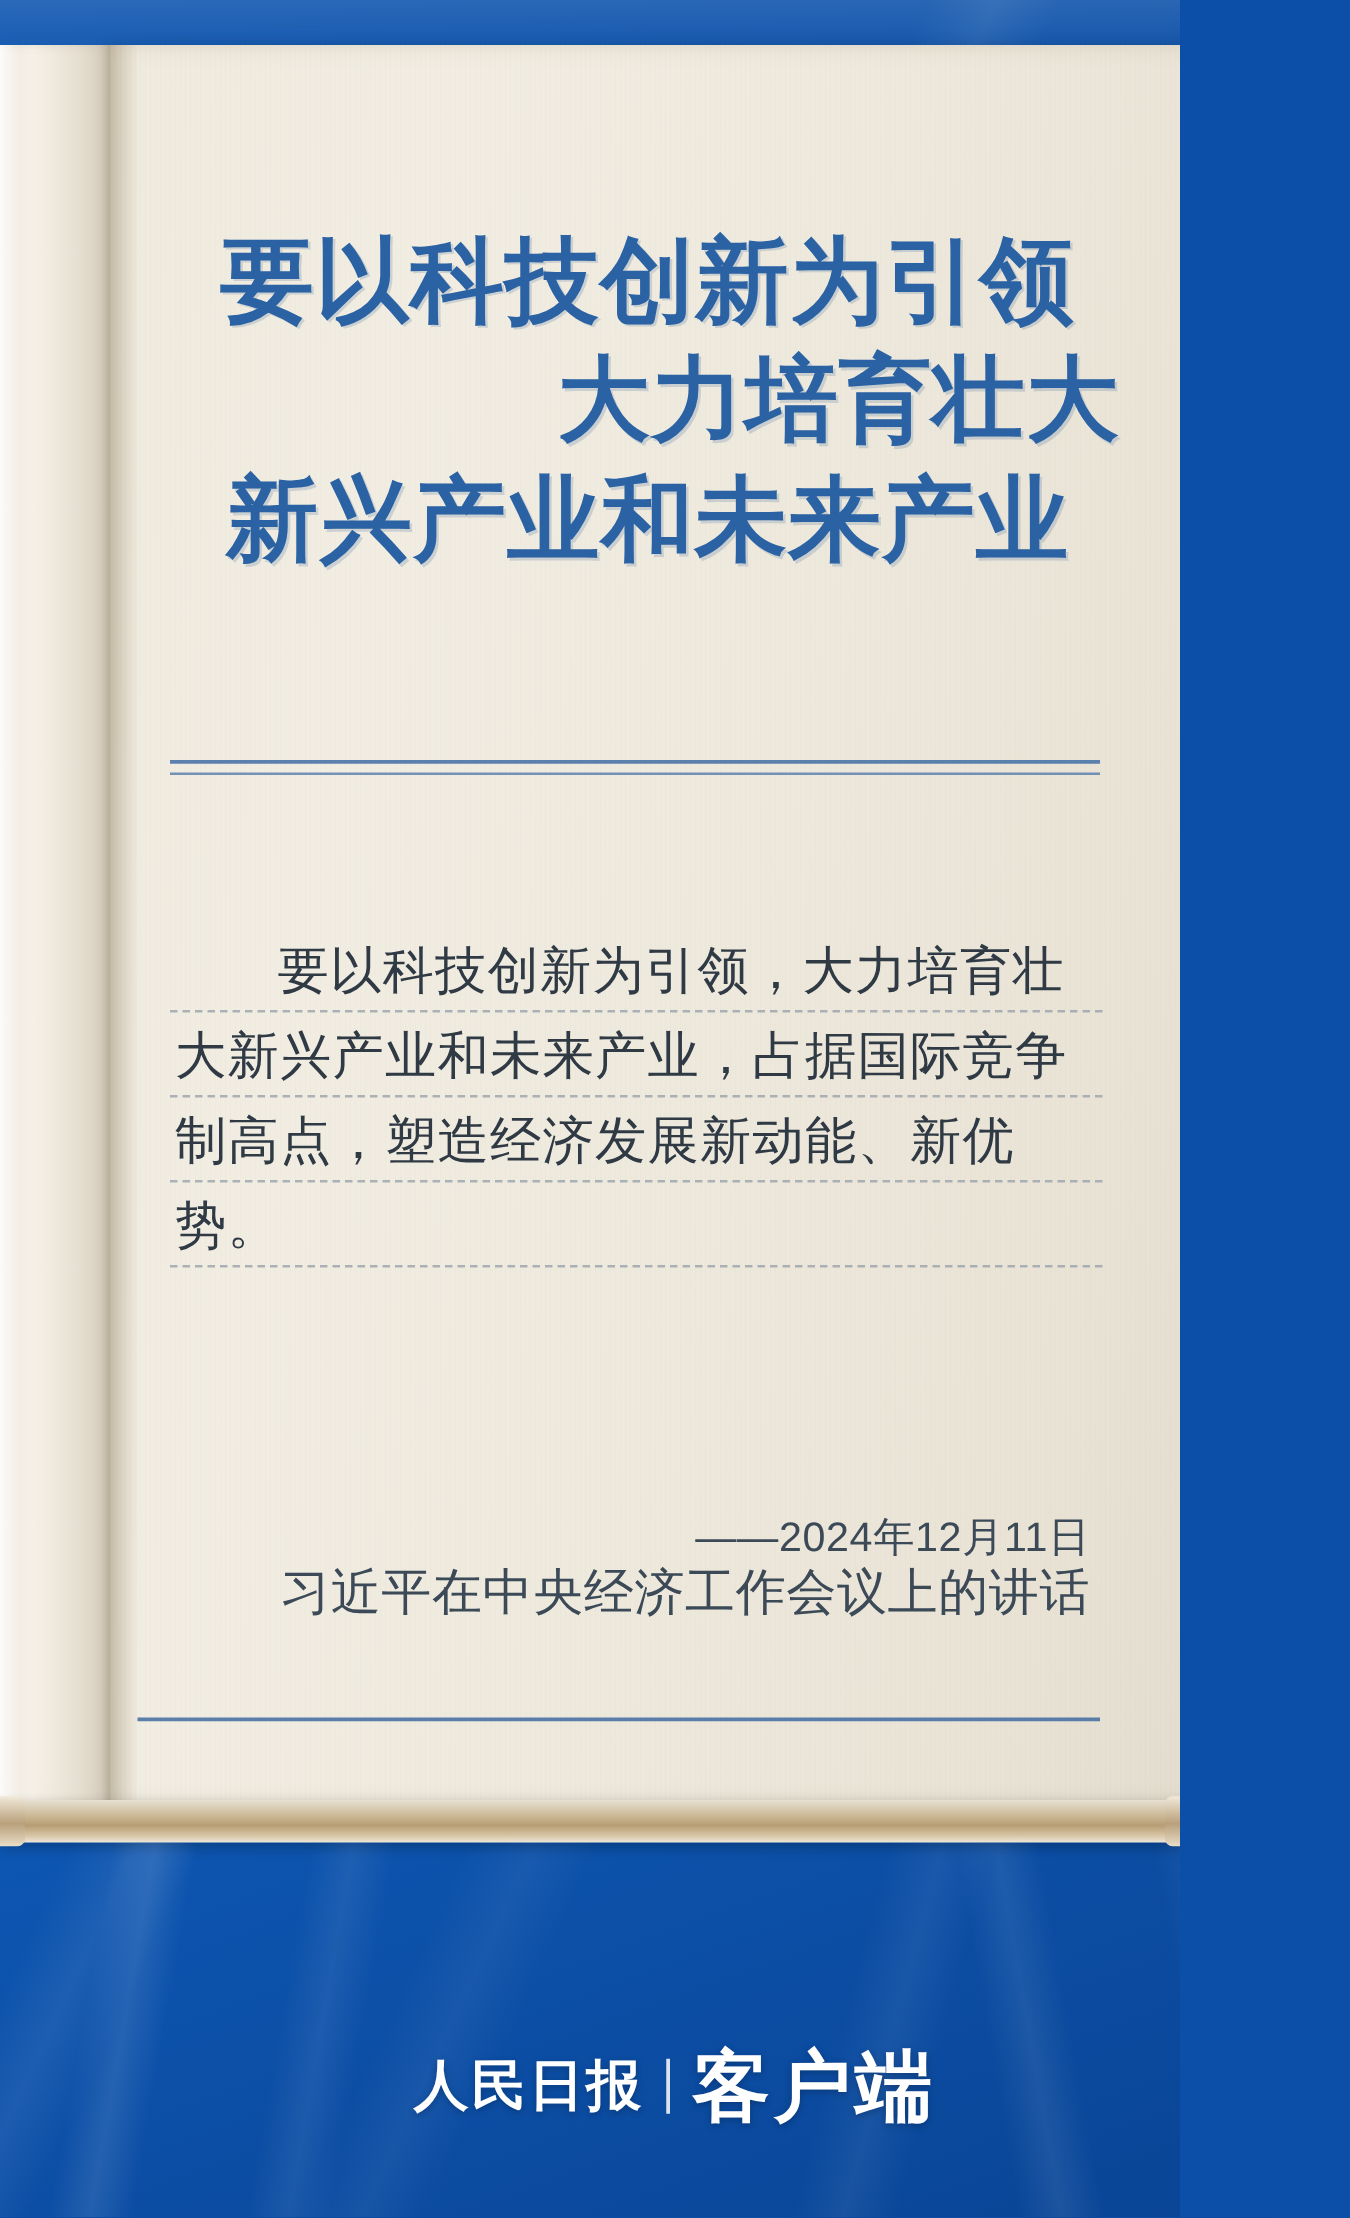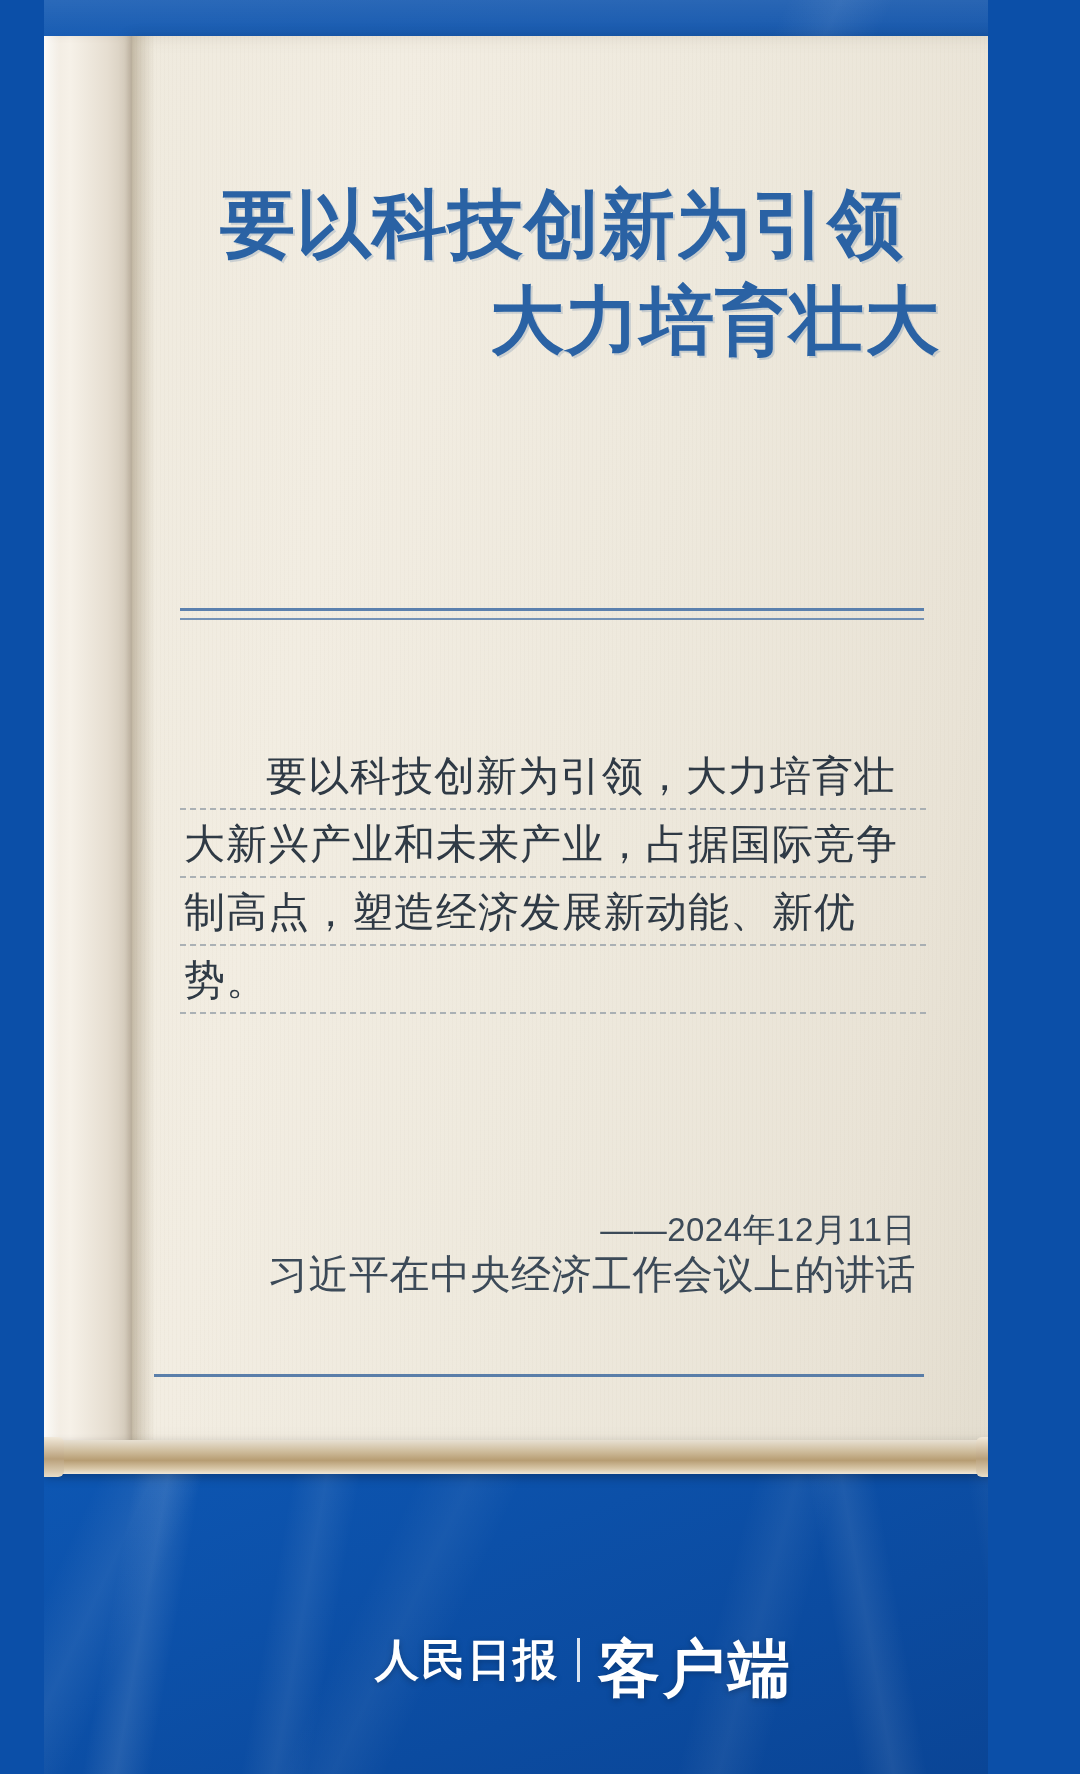--- a/index.html
+++ b/index.html
@@ -7,21 +7,20 @@
     padding: 0;
     background: #0b4fa8;
   }
   .poster {
     position: relative;
     width: 944px;
     height: 1774px;
     overflow: hidden;
     font-family: "Liberation Sans", sans-serif;
     background: linear-gradient(160deg, #0d55b0 0%, #0a4aa0 35%, #0d56b2 70%, #0a4596 100%);
-    margin-left: 44px;
   }
   
   .bg-streaks {
     position: absolute;
     inset: 0;
     background:
       linear-gradient(115deg, rgba(255,255,255,0.00) 42%, rgba(255,255,255,0.07) 45%, rgba(255,255,255,0.00) 48%),
       linear-gradient(115deg, rgba(255,255,255,0.00) 60%, rgba(255,255,255,0.05) 63%, rgba(255,255,255,0.00) 66%),
       linear-gradient(105deg, rgba(255,255,255,0.00) 78%, rgba(255,255,255,0.06) 81%, rgba(255,255,255,0.00) 84%);
     pointer-events: none;
@@ -186,20 +185,21 @@
       linear-gradient(100deg, rgba(255,255,255,0) 8%, rgba(255,255,255,0.10) 11%, rgba(255,255,255,0) 14%),
       linear-gradient(100deg, rgba(255,255,255,0) 22%, rgba(255,255,255,0.07) 25%, rgba(255,255,255,0) 28%),
       linear-gradient(80deg, rgba(255,255,255,0) 72%, rgba(255,255,255,0.08) 75%, rgba(255,255,255,0) 78%),
       linear-gradient(80deg, rgba(255,255,255,0) 86%, rgba(255,255,255,0.06) 89%, rgba(255,255,255,0) 92%);
   }
   .brand {
     position: absolute;
     left: 0; right: 0;
     bottom: 74px;
     display: flex;
+    align-items: center;
     justify-content: center;
     gap: 18px;
     color: #ffffff;
   }
   .brand .logo {
     font-family: "DejaVu Serif", "Liberation Serif", serif;
     font-weight: 700;
     font-size: 44px;
     letter-spacing: 2px;
     line-height: 1;
@@ -235,20 +235,21 @@
     </div>
     <div class="scroll-rod">
       <div class="cap-l"></div>
       <div class="cap-r"></div>
     </div>
   </div>
 
   <div class="headline">
     <div class="line l1">要以科技创新为引领</div>
     <div class="line l2">大力培育壮大</div>
+    <div class="line l3">新兴产业和未来产业</div>
   </div>
 
   <div class="rules">
     <div class="r1"></div>
     <div class="r2"></div>
   </div>
 
   <div class="quote">
     <div class="qline first indent">要以科技创新为引领，大力培育壮</div>
     <div class="qline">大新兴产业和未来产业，占据国际竞争</div>

